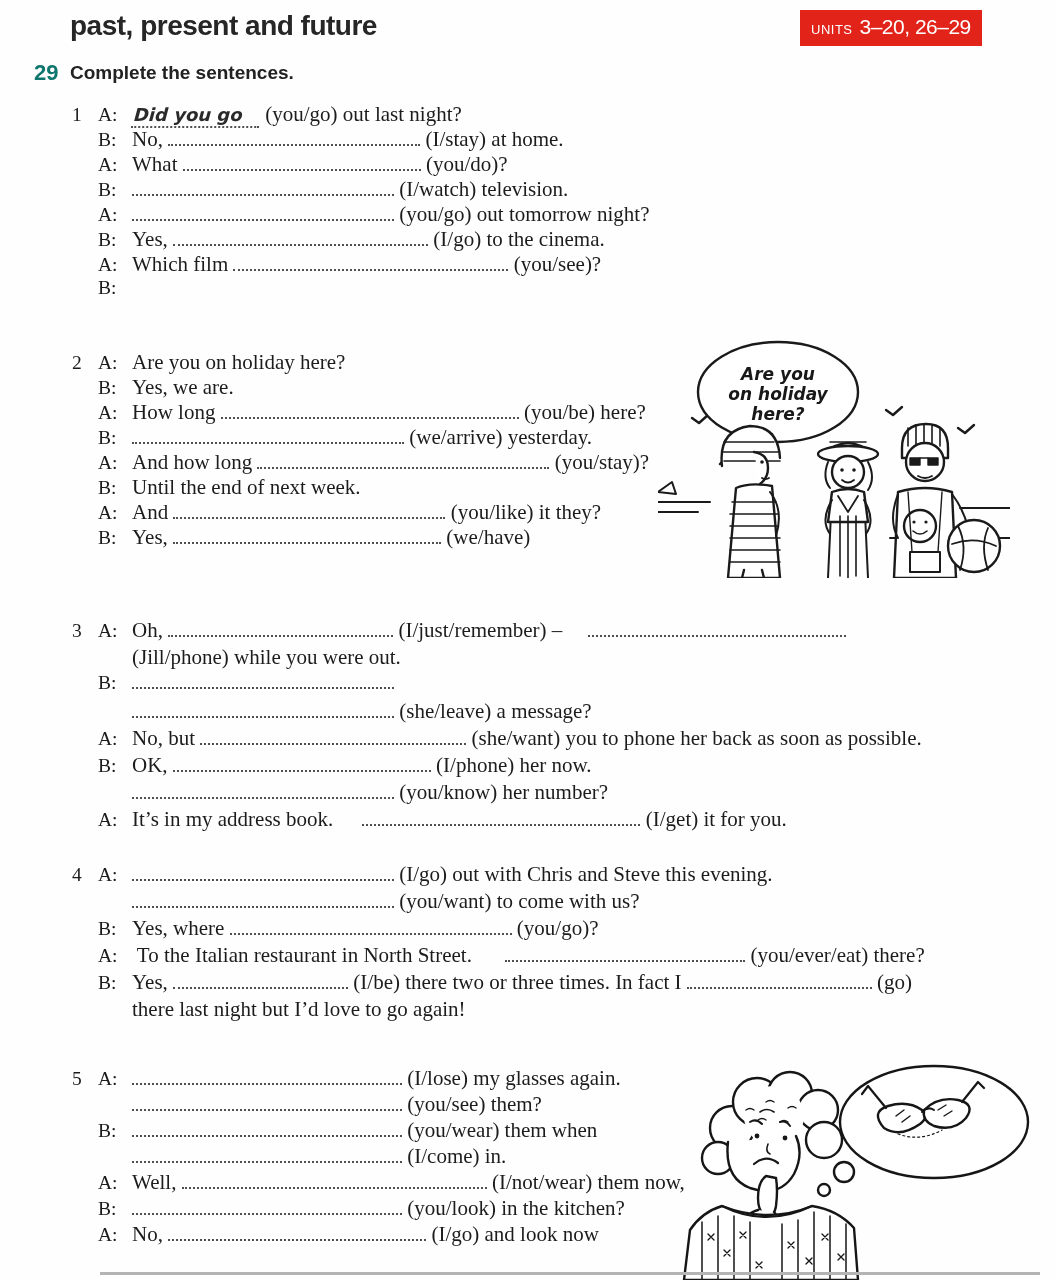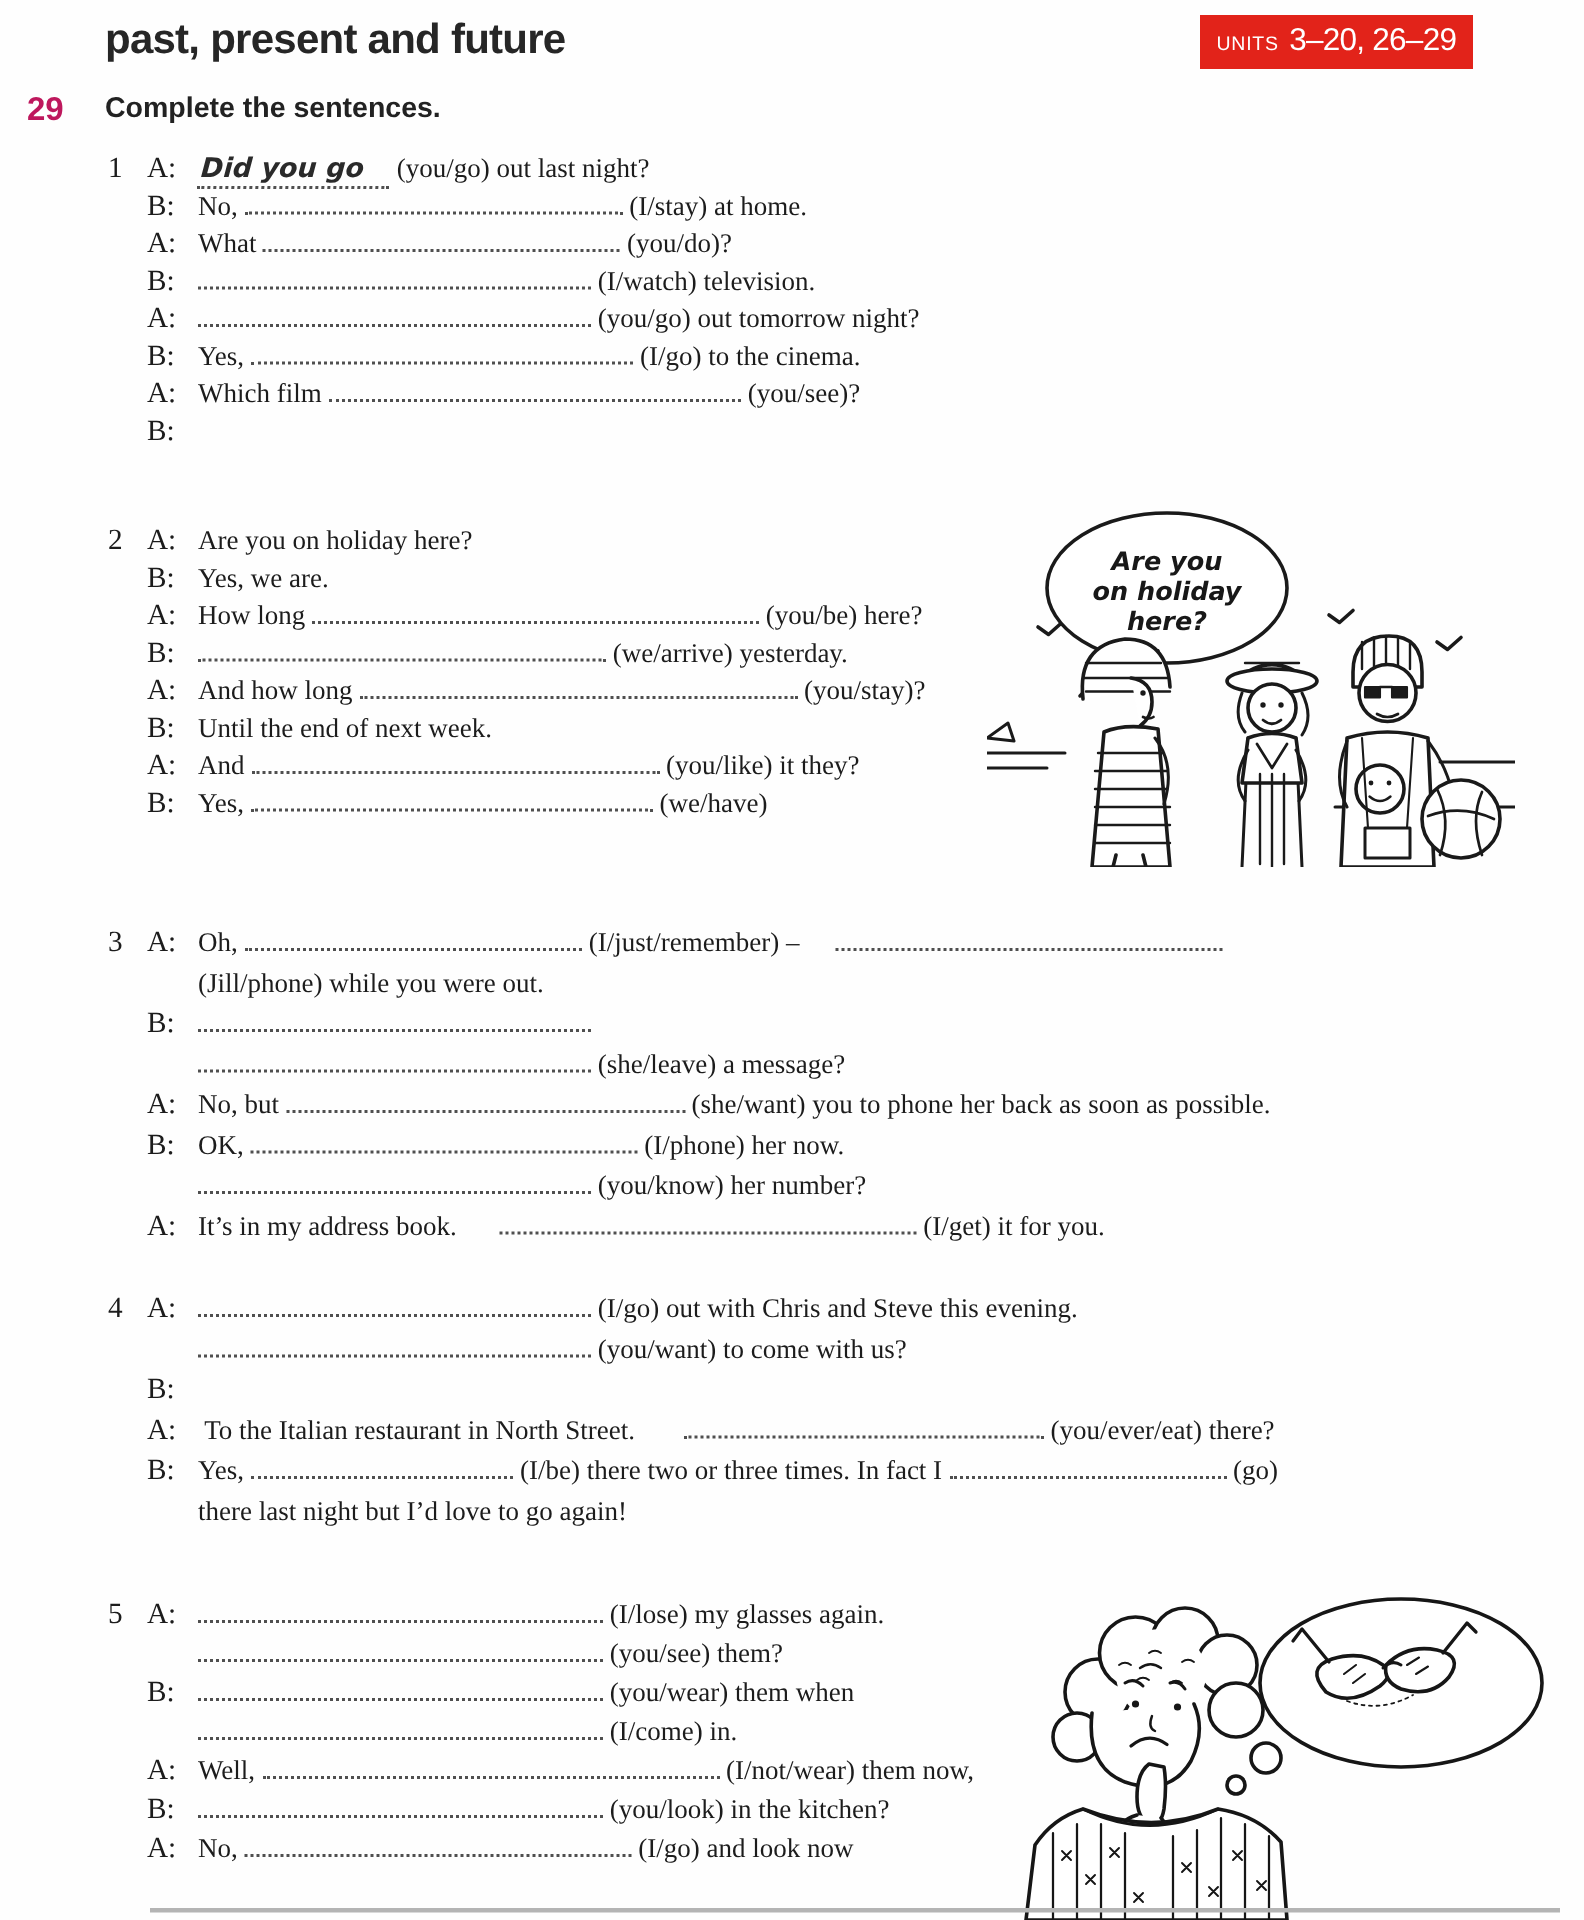--- a/index.html
+++ b/index.html
@@ -9,34 +9,34 @@
   .page-title { position:absolute; left:70px; top:10px;
     font-family:"Liberation Sans", sans-serif; font-weight:bold;
     font-size:28px; letter-spacing:-0.5px; color:#262626; }
 
   .units-badge { position:absolute; left:800px; top:10px; background:#e2231a;
     color:#fff; font-family:"Liberation Sans", sans-serif;
     display:flex; align-items:baseline; gap:7px; padding:5px 11px 7px 11px; }
   .units-badge .units-word { font-size:13px; font-weight:normal; letter-spacing:0.5px; }
   .units-badge .units-range { font-size:21px; font-weight:normal; letter-spacing:-0.5px; }
 
-  .exercise-no { position:absolute; left:18px; top:60px; color:#be185d;
+  .exercise-no { position:absolute; left:34px; top:60px; color:#0f766e;
     font-family:"Liberation Sans", sans-serif; font-weight:bold; font-size:22px; }
   .instruction { position:absolute; left:70px; top:62px; color:#222;
     font-family:"Liberation Sans", sans-serif; font-weight:bold; font-size:19px; }
 
   .dialogue { position:absolute; left:72px; }
   .line { display:flex; align-items:baseline; white-space:pre; }
   .d12 .line { height:25px; }
   .d34 .line { height:27px; }
   .d5  .line { height:26px; }
   .num { width:26px; font-size:19.5px; }
   .spk { width:34px; font-size:19.5px; }
   .content { font-size:19.5px; }
-  .prompt { font-size:18px; }
+  .prompt { font-size:21px; }
   .blank { display:inline-block; height:11px; border-bottom:2px dotted #4f4f4f; }
   .gap { display:inline-block; height:1px; }
   .hand { display:inline-block; font-family:"DejaVu Sans", sans-serif;
     font-style:italic; font-weight:bold; font-size:18px; color:#2a2a2a;
     border-bottom:2px dotted #4f4f4f; padding:0 8px 1px 2px; transform:skewX(-4deg); }
 
   .illo { position:absolute; }
   .illo svg { display:block; }
   .bubble-text { font-family:"DejaVu Sans", sans-serif; font-style:italic;
     font-weight:bold; font-size:17px; fill:#181818; }
@@ -83,21 +83,21 @@
     <div class="line"><span class="num"></span><span class="spk">B:</span><span class="content"><span class="blank" style="width: 262px;"></span></span></div>
     <div class="line"><span class="num"></span><span class="spk"></span><span class="content"><span class="blank" style="width: 262px;"></span><span class="prompt"> (she/leave) a message?</span></span></div>
     <div class="line"><span class="num"></span><span class="spk">A:</span><span class="content"><span class="prompt">No, but </span><span class="blank" style="width: 266px;"></span><span class="prompt"> (she/want) you to phone her back as soon as possible.</span></span></div>
     <div class="line"><span class="num"></span><span class="spk">B:</span><span class="content"><span class="prompt">OK, </span><span class="blank" style="width: 258px;"></span><span class="prompt"> (I/phone) her now.</span></span></div>
     <div class="line"><span class="num"></span><span class="spk"></span><span class="content"><span class="blank" style="width: 262px;"></span><span class="prompt"> (you/know) her number?</span></span></div>
     <div class="line"><span class="num"></span><span class="spk">A:</span><span class="content"><span class="prompt">It’s in my address book. </span><span class="gap" style="width: 24px;"></span><span class="blank" style="width: 278px;"></span><span class="prompt"> (I/get) it for you.</span></span></div>
   </section>
 <section class="dialogue d34" style="top:862px">
     <div class="line"><span class="num">4</span><span class="spk">A:</span><span class="content"><span class="blank" style="width: 262px;"></span><span class="prompt"> (I/go) out with Chris and Steve this evening.</span></span></div>
     <div class="line"><span class="num"></span><span class="spk"></span><span class="content"><span class="blank" style="width: 262px;"></span><span class="prompt"> (you/want) to come with us?</span></span></div>
-    <div class="line"><span class="num"></span><span class="spk">B:</span></div>
+    <div class="line"><span class="num"></span><span class="spk">B:</span><span class="content"><span class="prompt">Yes, where </span><span class="blank" style="width: 282px;"></span><span class="prompt"> (you/go)?</span></span></div>
     <div class="line"><span class="num"></span><span class="spk">A:</span><span class="content"><span class="prompt"> To the Italian restaurant in North Street. </span><span class="gap" style="width: 28px;"></span><span class="blank" style="width: 240px;"></span><span class="prompt"> (you/ever/eat) there?</span></span></div>
     <div class="line"><span class="num"></span><span class="spk">B:</span><span class="content"><span class="prompt">Yes, </span><span class="blank" style="width: 175px;"></span><span class="prompt"> (I/be) there two or three times. In fact I </span><span class="blank" style="width: 185px;"></span><span class="prompt"> (go)</span></span></div>
     <div class="line"><span class="num"></span><span class="spk"></span><span class="content"><span class="prompt">there last night but I’d love to go again!</span></span></div>
   </section>
 <section class="dialogue d5" style="top:1066px">
     <div class="line"><span class="num">5</span><span class="spk">A:</span><span class="content"><span class="blank" style="width: 270px;"></span><span class="prompt"> (I/lose) my glasses again.</span></span></div>
     <div class="line"><span class="num"></span><span class="spk"></span><span class="content"><span class="blank" style="width: 270px;"></span><span class="prompt"> (you/see) them?</span></span></div>
     <div class="line"><span class="num"></span><span class="spk">B:</span><span class="content"><span class="blank" style="width: 270px;"></span><span class="prompt"> (you/wear) them when</span></span></div>
     <div class="line"><span class="num"></span><span class="spk"></span><span class="content"><span class="blank" style="width: 270px;"></span><span class="prompt"> (I/come) in.</span></span></div>
     <div class="line"><span class="num"></span><span class="spk">A:</span><span class="content"><span class="prompt">Well, </span><span class="blank" style="width: 305px;"></span><span class="prompt"> (I/not/wear) them now,</span></span></div>

